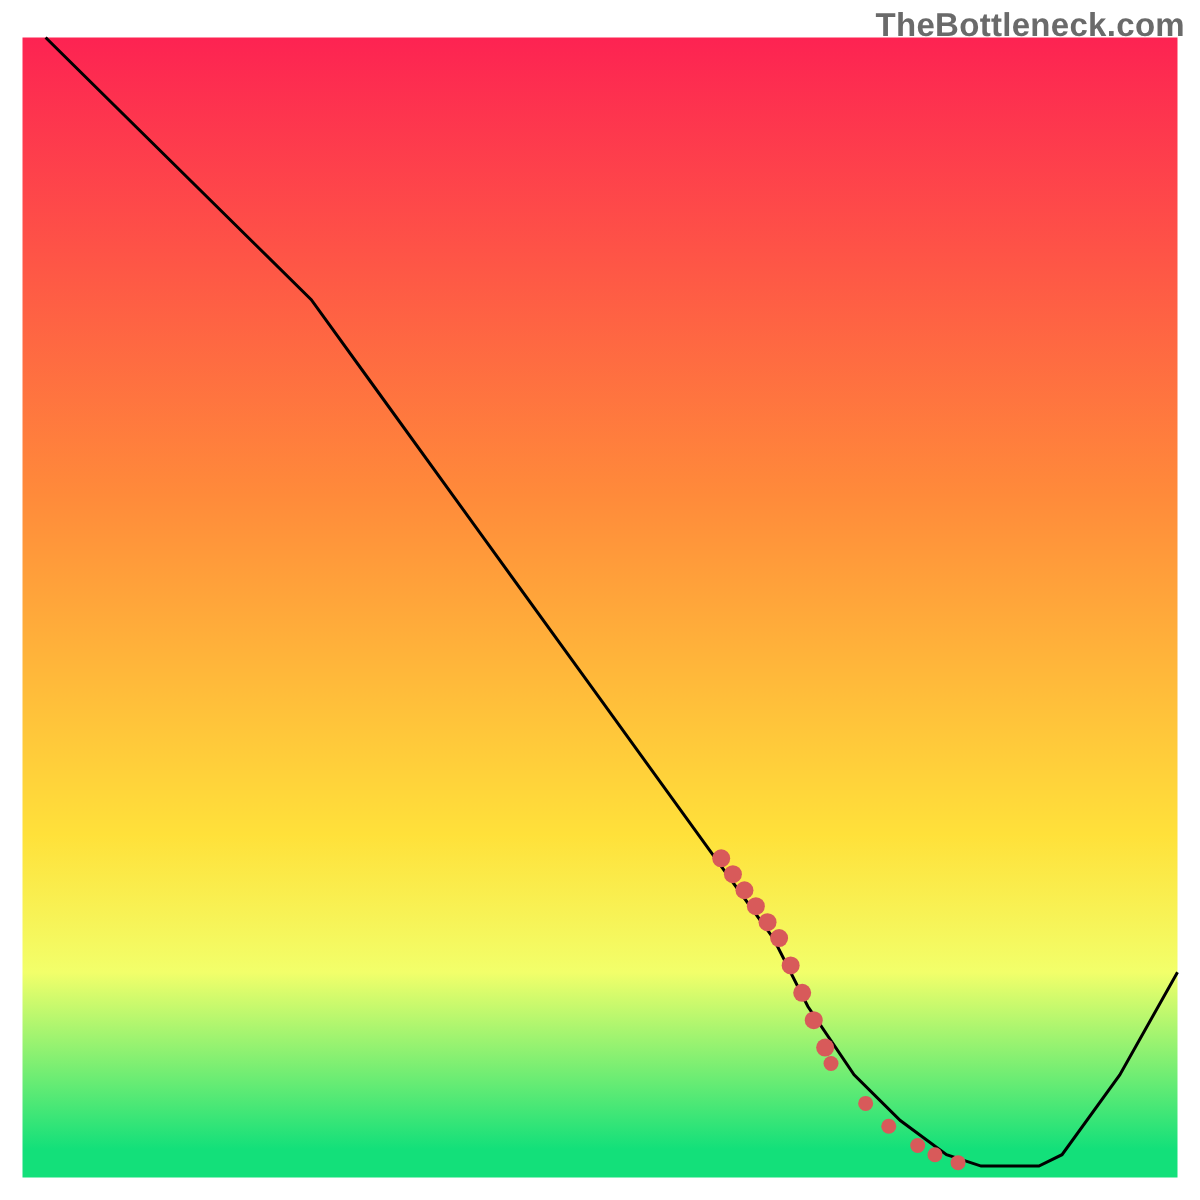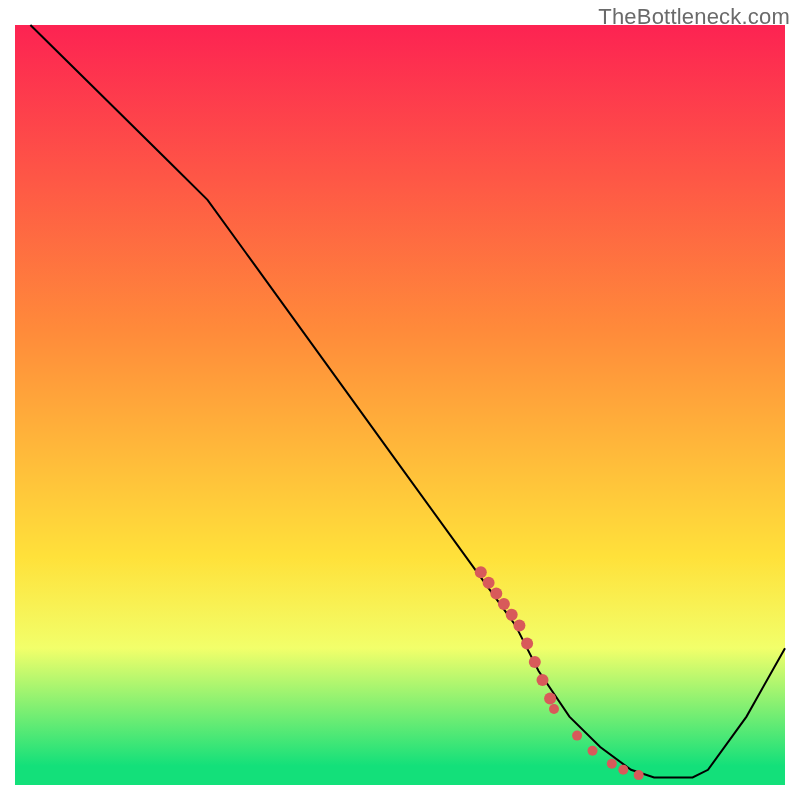--- a/index.html
+++ b/index.html
@@ -14,21 +14,21 @@
   .frame {
     position: relative;
     width: 800px;
     height: 800px;
   }
   .watermark {
     position: absolute;
     top: 4px;
     right: 10px;
     font-size: 22px;
-    font-weight: normal;
+    font-weight: bold;
     color: #6a6a6a;
     letter-spacing: 0.2px;
     z-index: 10;
   }
   svg {
     display: block;
   }
 </style>
 </head>
 <body>

